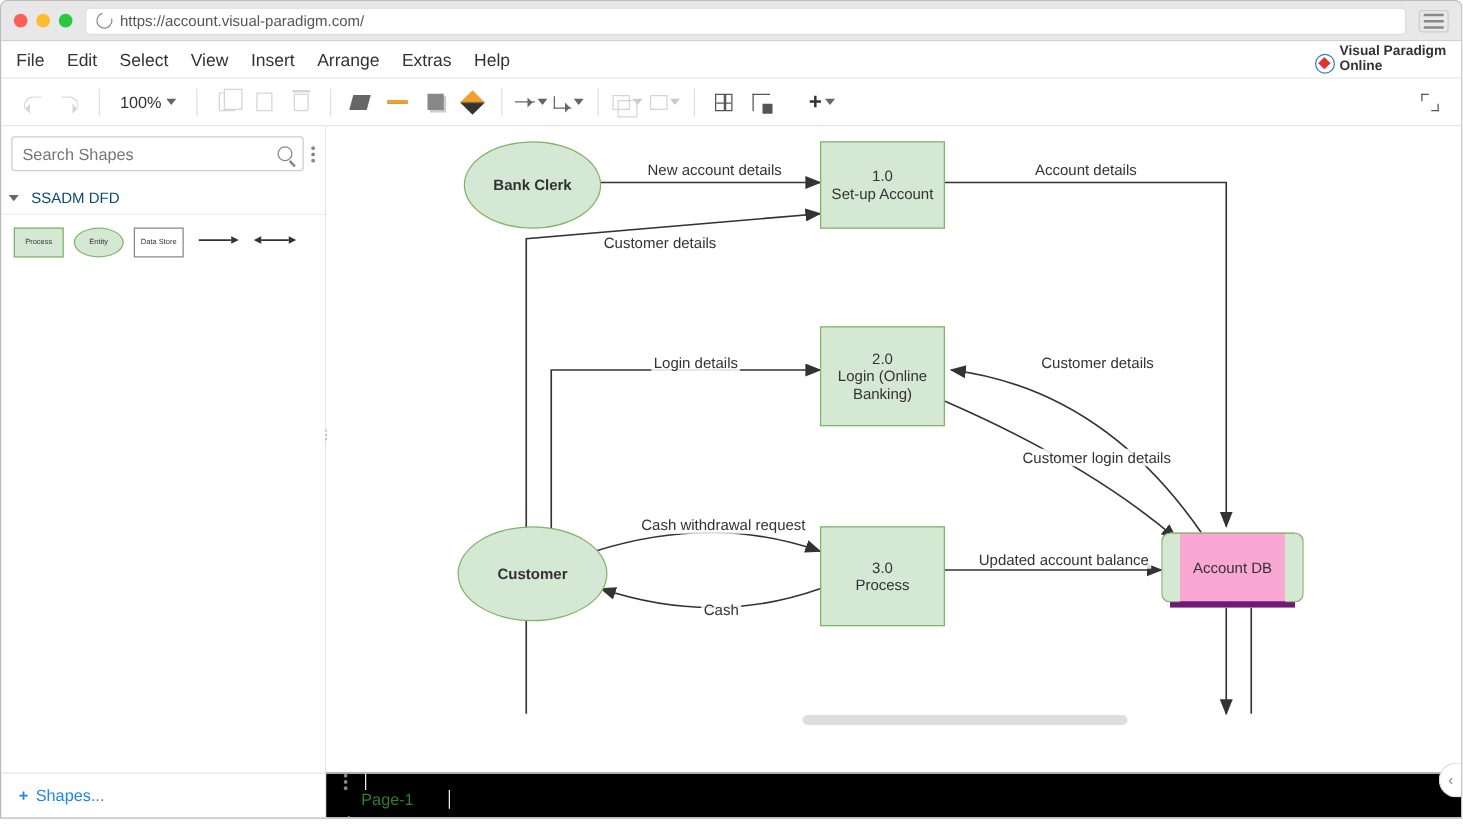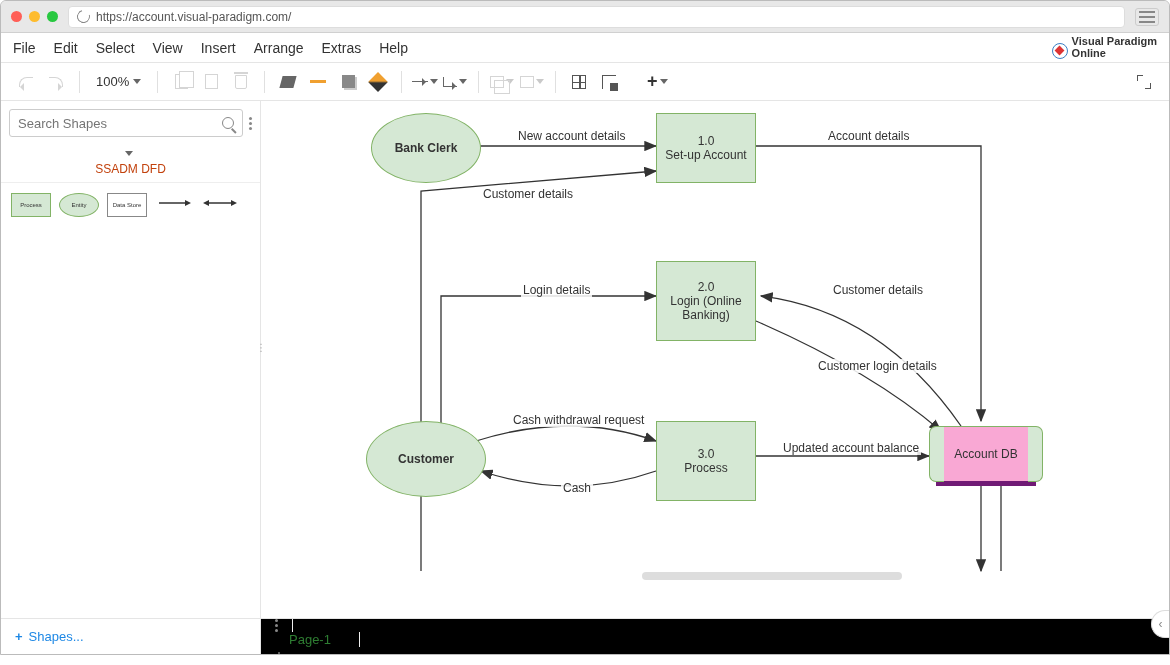--- a/index.html
+++ b/index.html
@@ -30,21 +30,21 @@
 .tb-btn.disabled { opacity: 0.35; }
 .tb-sep { width: 1px; height: 22px; background: #e0e0e0; margin: 0 6px; }
 .zoom { font-size: 13px; color: #333; display: flex; align-items: center; gap: 4px; padding: 0 6px; }
 .caret { width: 0; height: 0; border-left: 4px solid transparent; border-right: 4px solid transparent; border-top: 5px solid #666; }
 
 .main { flex: 1; display: flex; overflow: hidden; }
 .sidebar { width: 260px; background: #fff; border-right: 1px solid #e5e5e5; display: flex; flex-direction: column; }
 .search-row { padding: 8px; display: flex; gap: 6px; align-items: center; }
 .search-box { flex: 1; border: 1px solid #ccc; border-radius: 3px; height: 28px; display: flex; align-items: center; padding: 0 8px; }
 .search-box input { border: none; outline: none; flex: 1; font-size: 13px; }
-.panel-header { padding: 6px 16px; font-size: 12px; color: #c2410c; display: flex; align-items: center; gap: 6px; border-bottom: 1px solid #eee; flex-direction: column; }
+.panel-header { padding: 6px 6px; font-size: 12px; color: #0c4a6e; display: flex; align-items: center; gap: 6px; border-bottom: 1px solid #eee; }
 .panel-body { padding: 10px; display: flex; gap: 8px; flex-wrap: wrap; }
 .shape-thumb { width: 40px; height: 24px; border: 1px solid #888; font-size: 6px; display: flex; align-items: center; justify-content: center; background: #d5e8d4; border-color: #82b366; }
 .shape-thumb.ellipse { border-radius: 50%; }
 .shape-thumb.plain { background: #fff; border-color: #888; }
 .shape-arrow { width: 38px; height: 20px; display: flex; align-items: center; justify-content: center; }
 .sidebar-footer { margin-top: auto; border-top: 1px solid #e5e5e5; padding: 10px 14px; color: #1e88e5; font-size: 13px; display: flex; align-items: center; gap: 6px; cursor: pointer; }
 
 .canvas-wrap { flex: 1; position: relative; background: #fff; display: flex; flex-direction: column; }
 .canvas { flex: 1; position: relative; overflow: hidden; }
 .bottom-bar { height: 36px; border-top: 1px solid #e5e5e5; display: flex; align-items: flex-start; background: #000000; flex-direction: column; }

